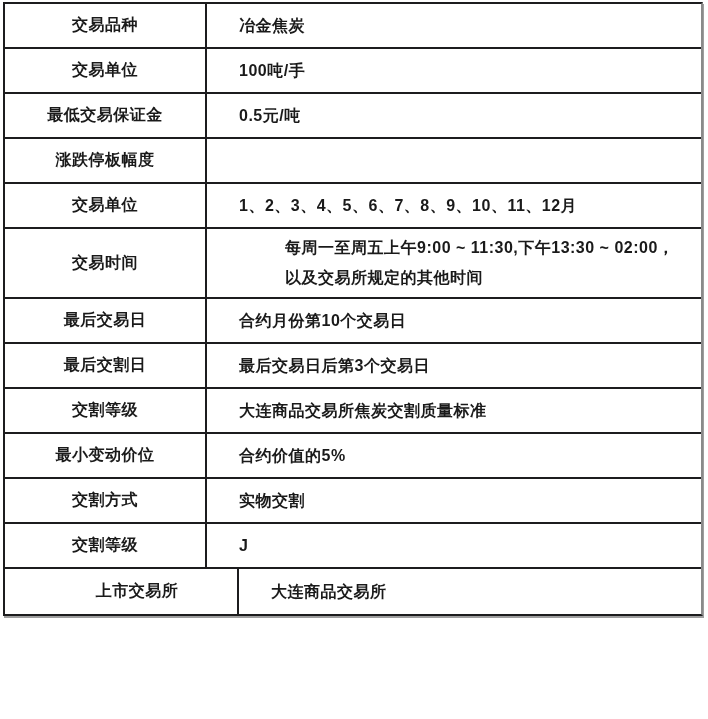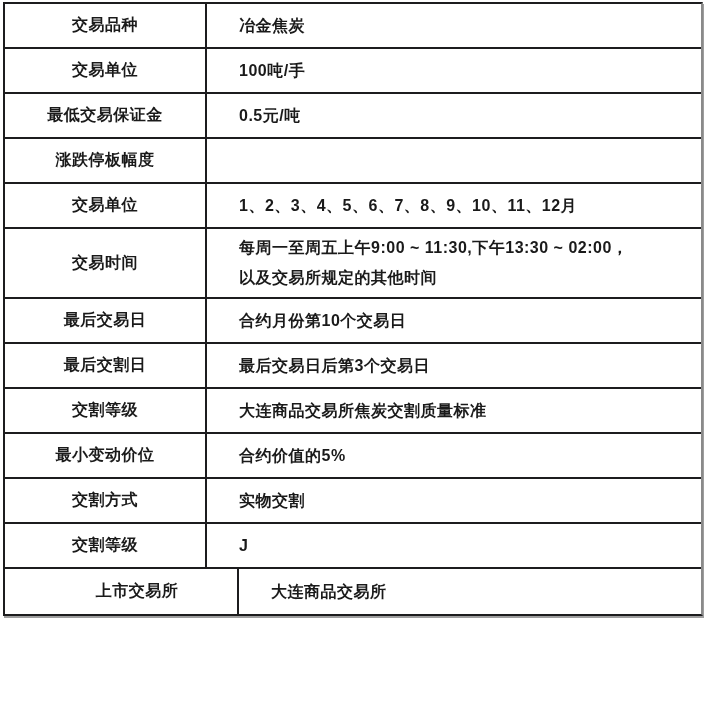--- a/index.html
+++ b/index.html
@@ -30,21 +30,21 @@
     display: flex;
     flex-direction: column;
   }
   .row {
     display: flex;
     flex-direction: row;
     height: 45px;
     box-sizing: border-box;
     border-bottom: 2px solid #1c1c1e;
   }
-  .row.tall { height: 70px; }
+  .row.tall { height: 70px; gap: 46px; }
   .row:last-child { border-bottom: none; margin-left: 32px; }
   .cell {
     box-sizing: border-box;
     display: flex;
     align-items: center;
     color: #1a1a1a;
     font-size: 16px;
     font-weight: 600;
     letter-spacing: 0.5px;
   }

